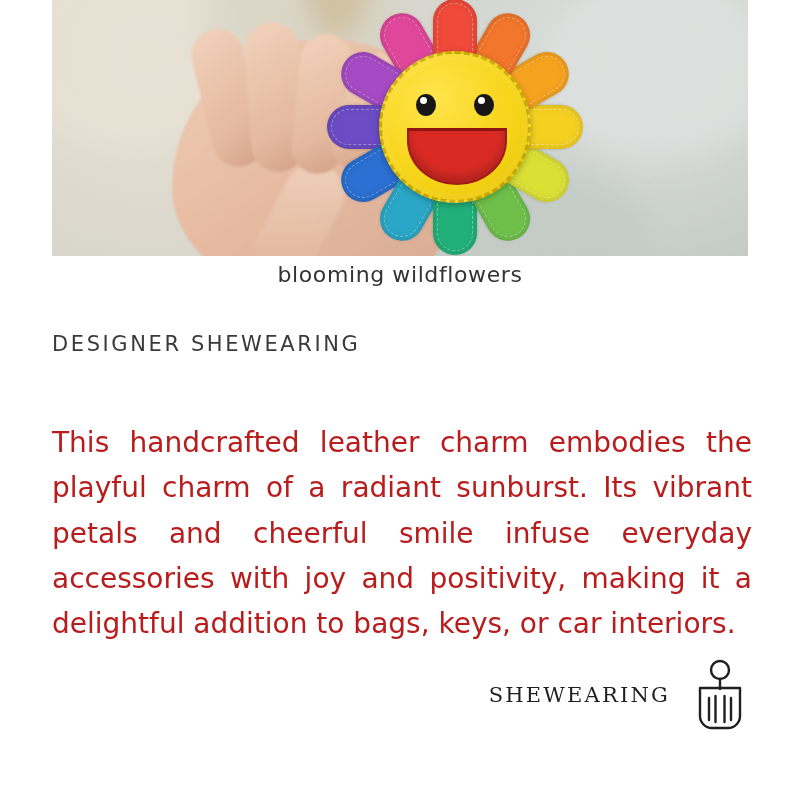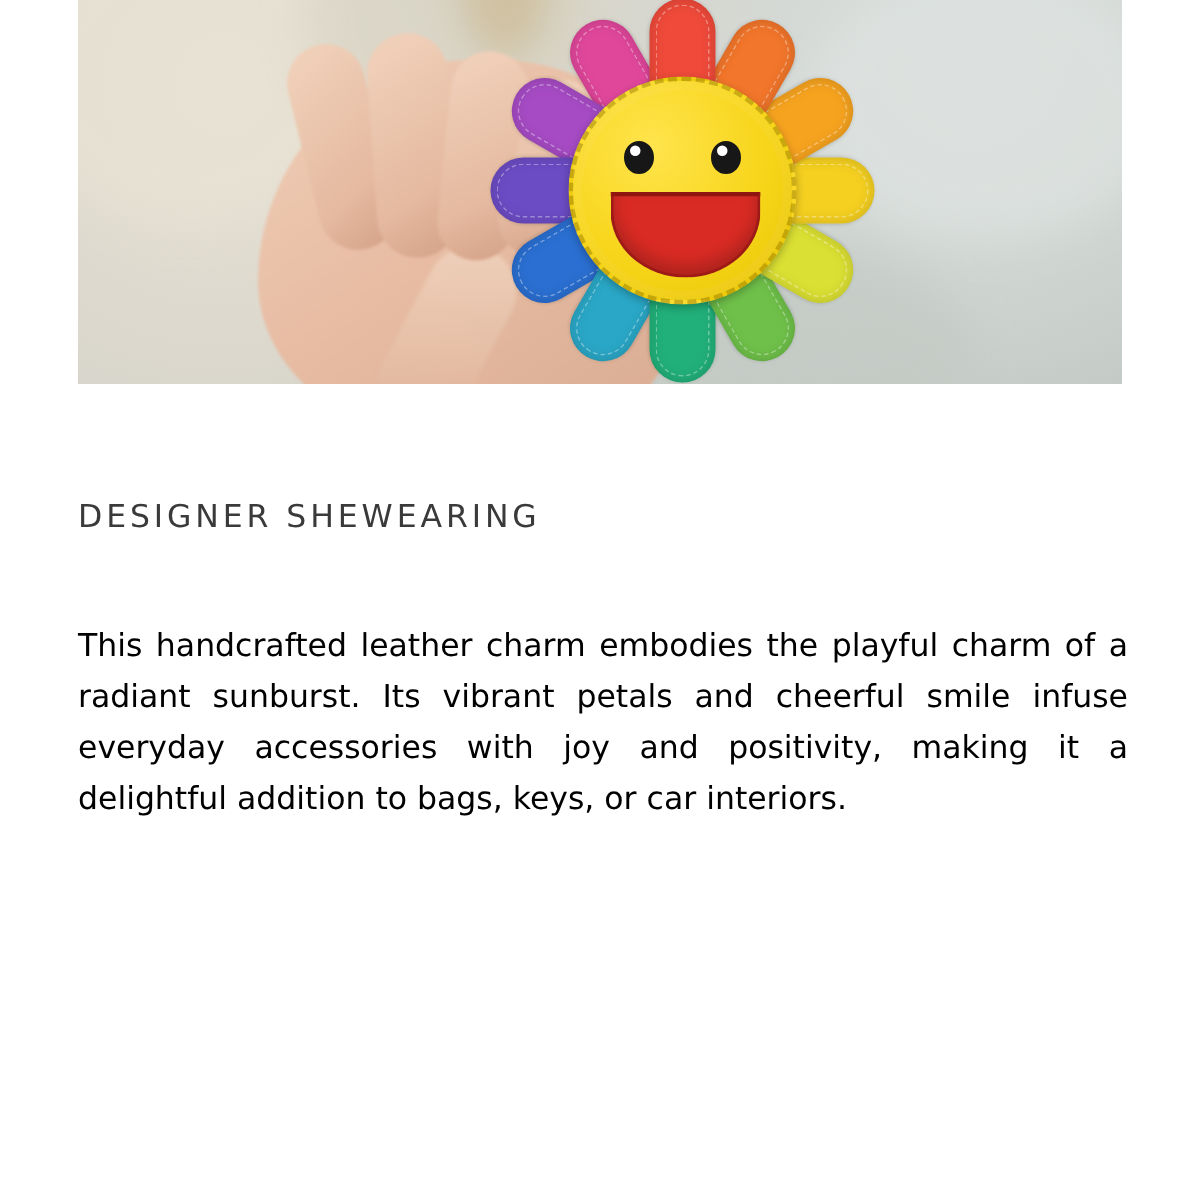--- a/index.html
+++ b/index.html
@@ -174,23 +174,23 @@
     font-size: 21px;
     letter-spacing: 2.6px;
     color: #3a3a3a;
     font-family: "DejaVu Sans", sans-serif;
   }
   .body-copy {
     position: absolute;
     left: 52px;
     top: 392px;
     width: 700px;
-    font-size: 21px;
+    font-size: 28px;
     line-height: 1.62;
-    color: #000000;
+    color: #b91c1c;
     text-align: justify;
     font-family: "DejaVu Sans", sans-serif;
   }
 
   
   .brand {
     position: absolute;
     right: 52px;
     bottom: 68px;
     display: flex;
@@ -248,19 +248,34 @@
             <span class="glint"></span>
           </div>
         <div class="eye right">
             <span class="glint"></span>
           </div>
         <div class="mouth"></div>
       </div>
     </div>
   </div>
 
+  <div class="caption">blooming wildflowers</div>
 
   <div class="section-title">DESIGNER SHEWEARING</div>
 
   <p class="body-copy">This handcrafted leather charm embodies the playful charm of a radiant sunburst. Its vibrant petals and cheerful smile infuse everyday accessories with joy and positivity, making it a delightful addition to bags, keys, or car interiors.</p>
 
+  <div class="brand">
+    <div class="brand-name">SHEWEARING</div>
+    <svg class="brand-mark" viewBox="0 0 56 74">
+      <g fill="none" stroke="#1f1f1f" stroke-width="2.4" stroke-linecap="round" stroke-linejoin="round">
+        <circle cx="28" cy="12" r="9"></circle>
+        <path d="M28 21 v10"></path>
+        <path d="M8 30 h40 v28 a12 12 0 0 1 -12 12 h-16 a12 12 0 0 1 -12 -12 z"></path>
+        <path d="M17 40 v22"></path>
+        <path d="M23.5 38 v26"></path>
+        <path d="M32.5 38 v26"></path>
+        <path d="M39 40 v22"></path>
+      </g>
+    </svg>
+  </div>
 
 </div>
 
 </body></html>

